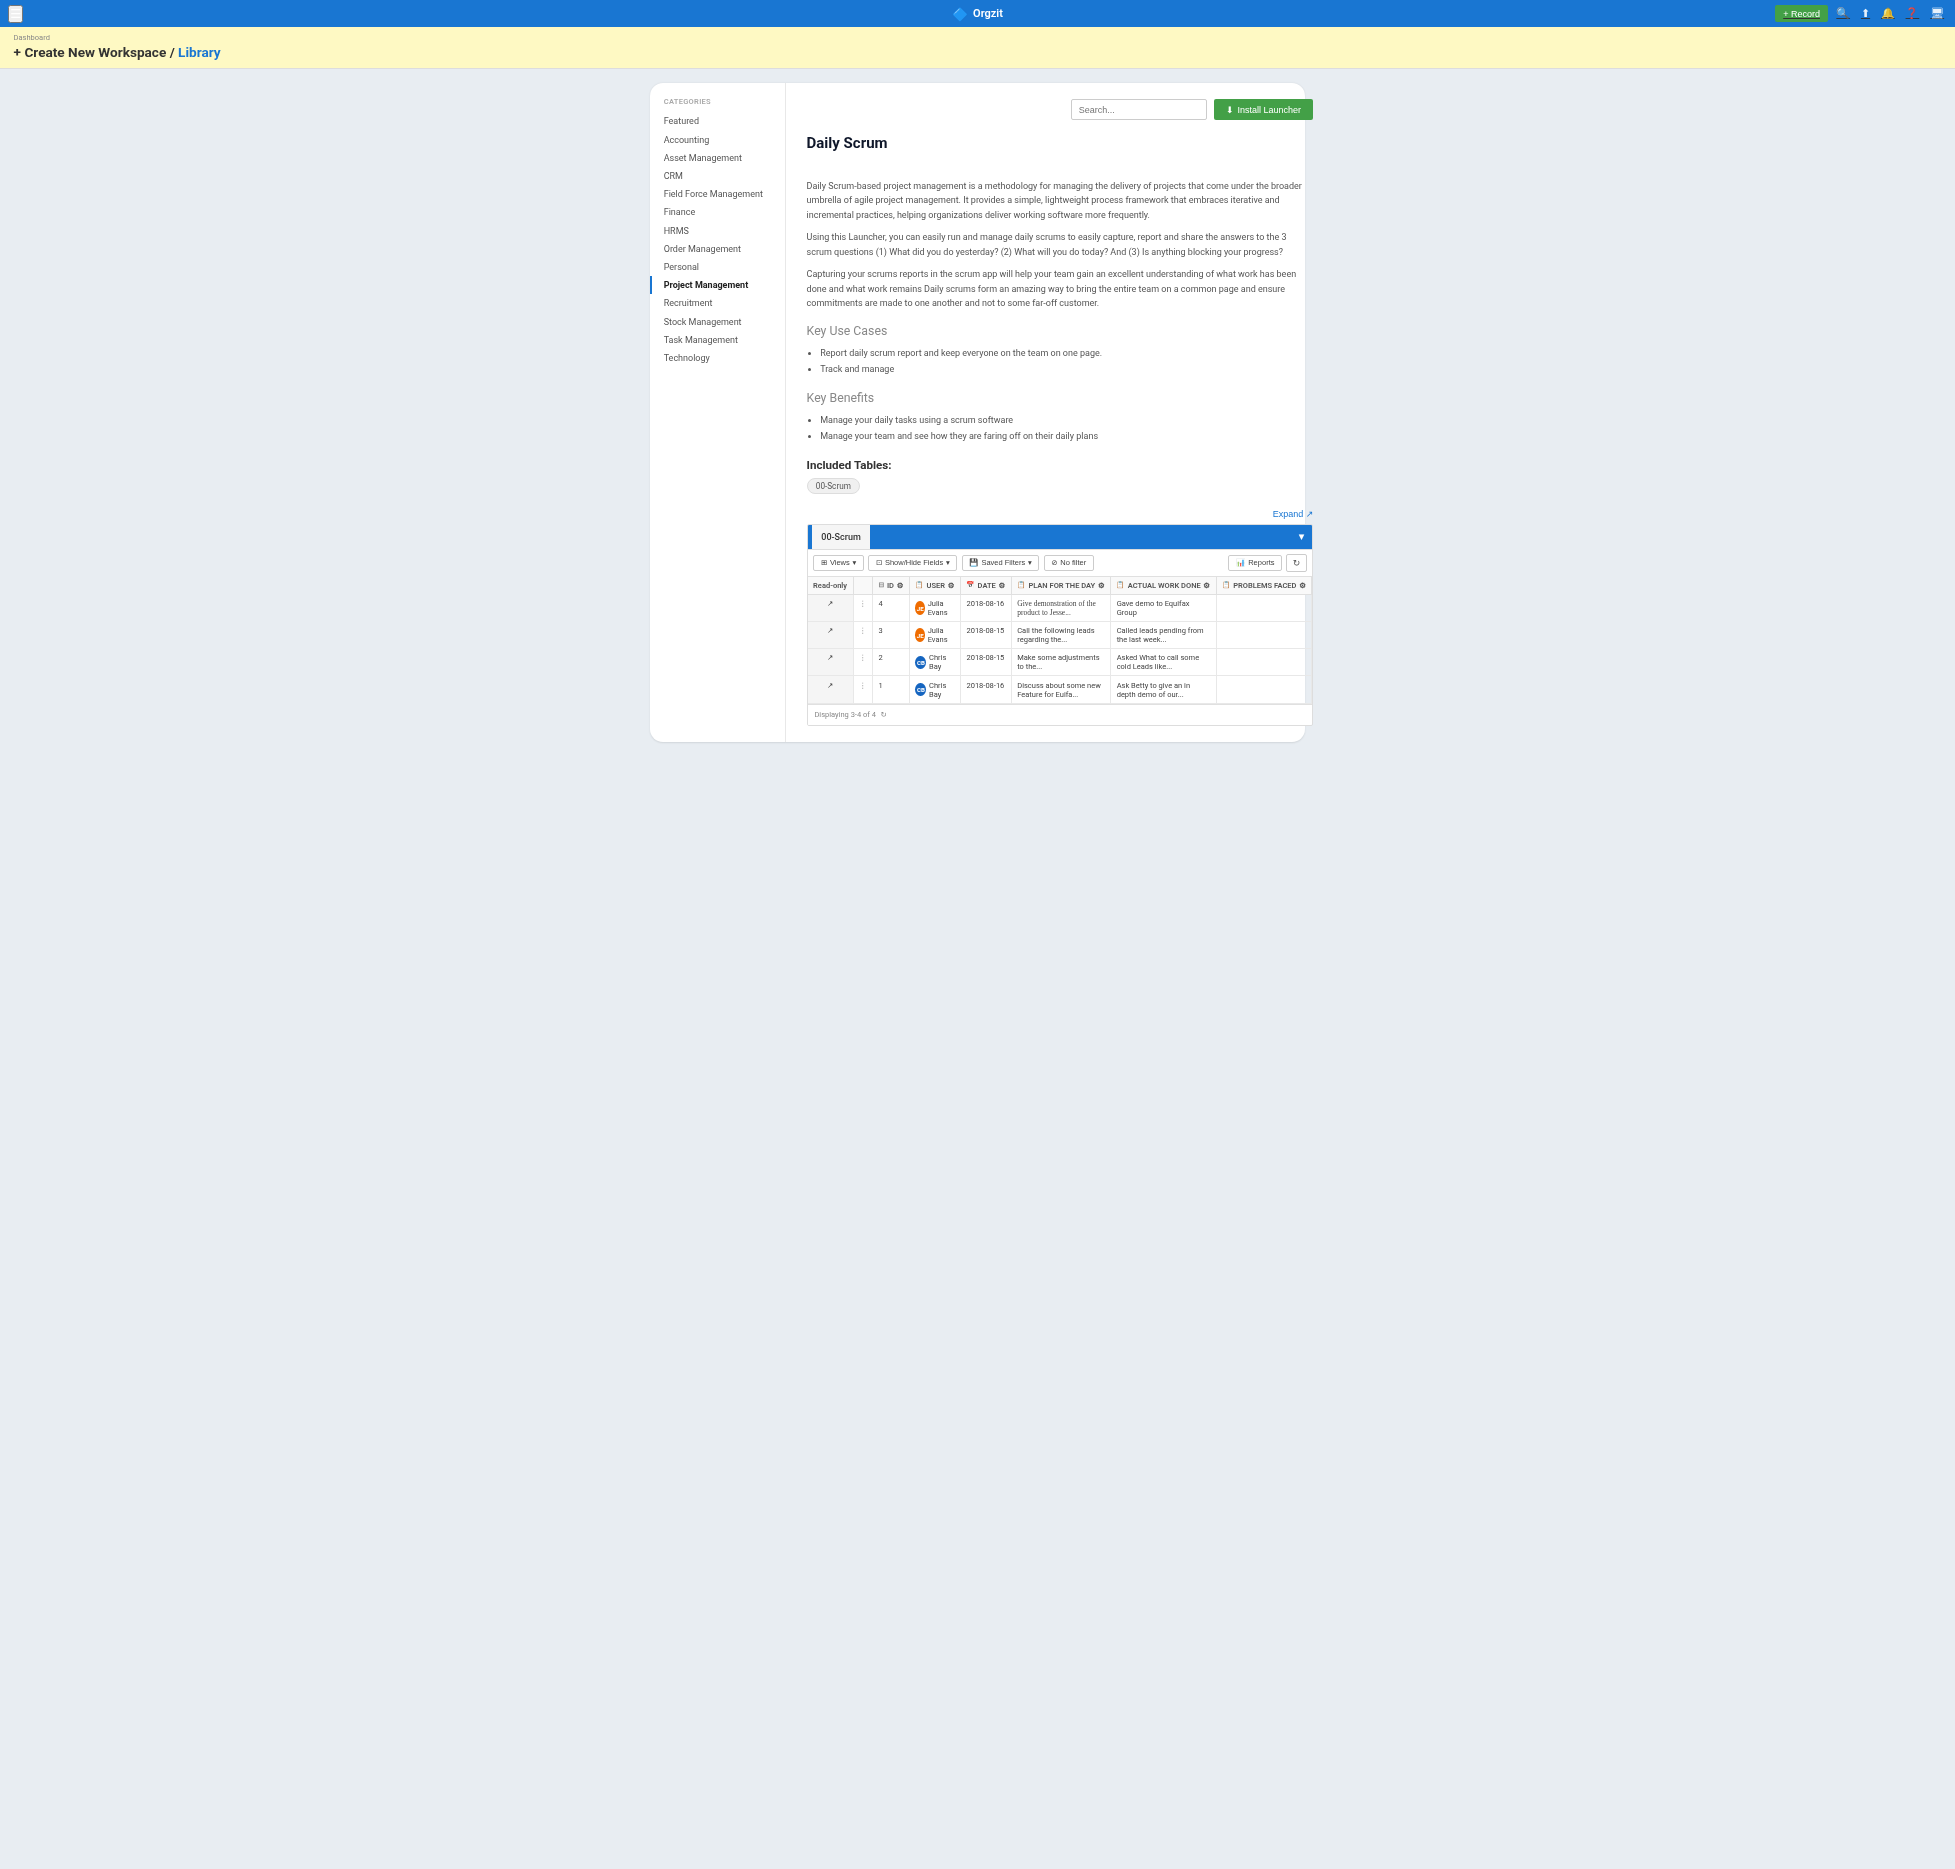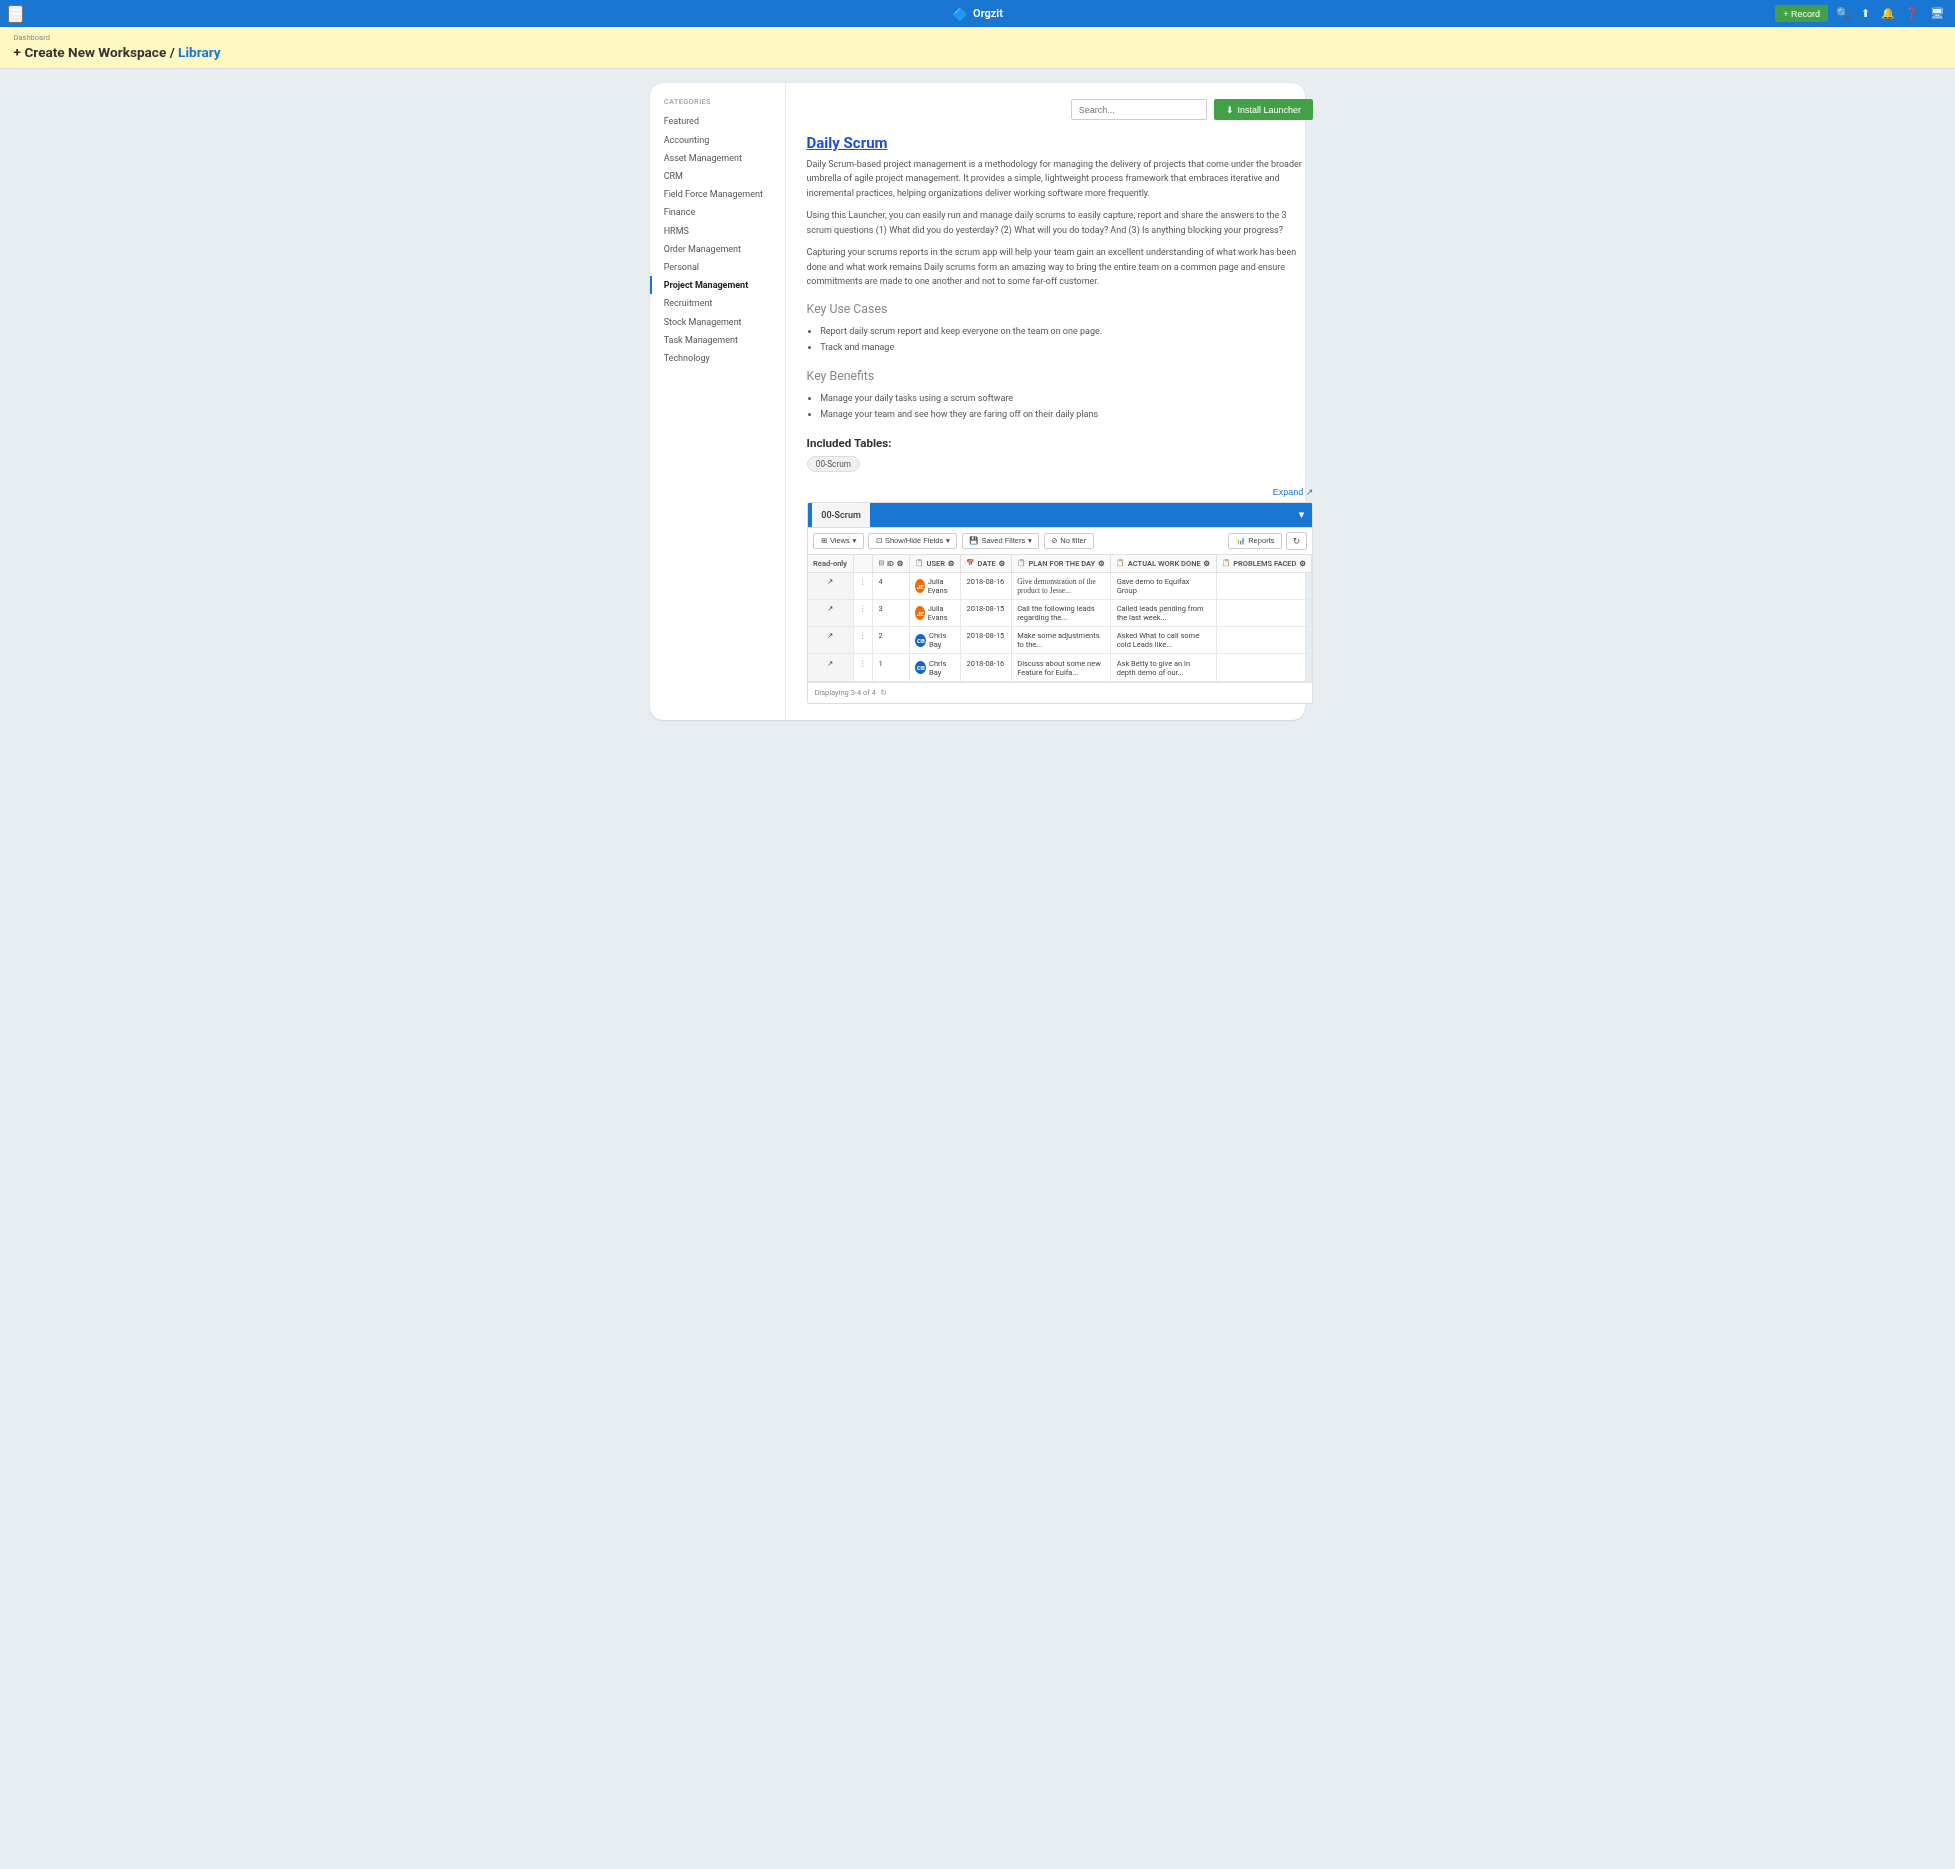--- a/index.html
+++ b/index.html
@@ -25,20 +25,21 @@
       display: flex;
       align-items: center;
       gap: 4.1px;
     }
     .top-nav-logo .logo-icon { font-size: 13.6px; }
     .top-nav-right {
       margin-left: auto;
       display: flex;
       align-items: center;
       gap: 5.5px;
+      text-decoration: underline;
     }
     .btn-record {
       background: #43a047;
       color: white;
       border: none;
       padding: 3.4px 8.2px;
       border-radius: 2px;
       cursor: pointer;
       font-size: 9px;
       display: flex;
@@ -137,21 +138,21 @@
       border: none;
       padding: 5.5px 12.3px;
       border-radius: 2px;
       cursor: pointer;
       font-size: 9px;
       display: flex;
       align-items: center;
       gap: 4.1px;
     }
 
-    .workspace-title { font-size: 15px; font-weight: 700; color: #1d4ed8; margin-bottom: 5px; text-decoration: underline; }
+    .workspace-title { font-size: 15px; font-weight: 700; color: #0f172a; margin-bottom: 27px; }
     .description { font-size: 9px; color: #555; line-height: 1.6; margin-bottom: 8.2px; }
 
     .section-heading { font-size: 12.3px; color: #888; margin: 13.6px 0 6.8px; font-weight: 400; }
     .bullet-list { padding-left: 13.6px; }
     .bullet-list li { font-size: 9px; color: #555; line-height: 1.8; }
 
     .included-tables-heading { font-size: 11.6px; font-weight: 700; color: #333; margin: 13.6px 0 6.8px; }
     .table-tag {
       display: inline-block;
       background: #f0f0f0;

